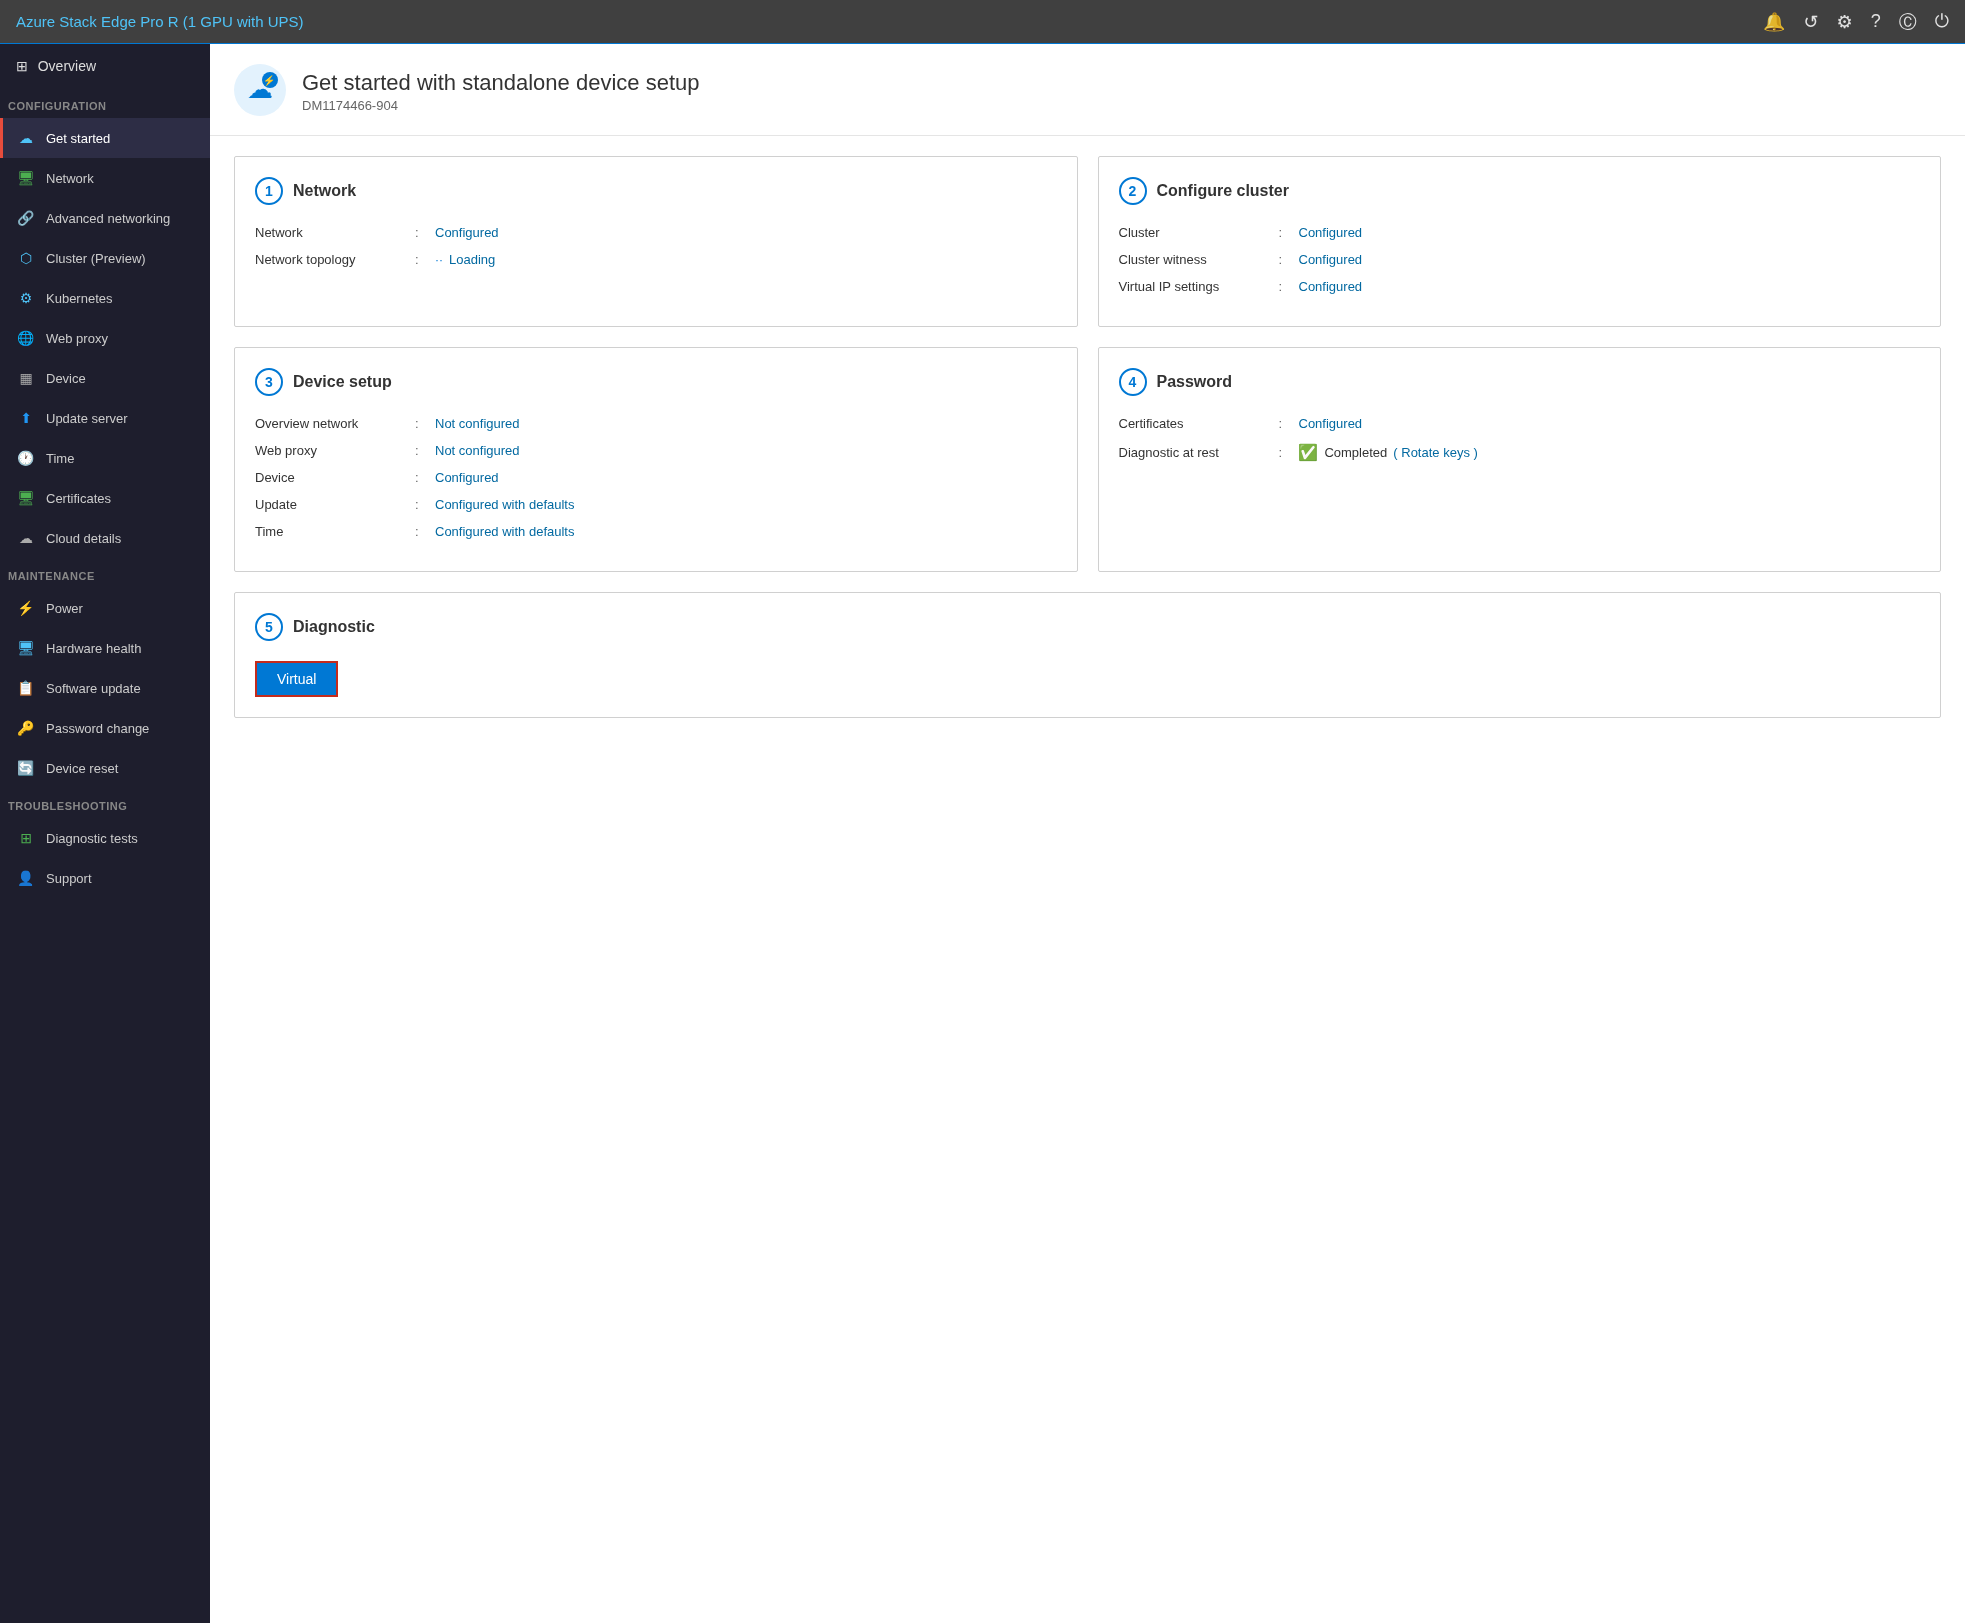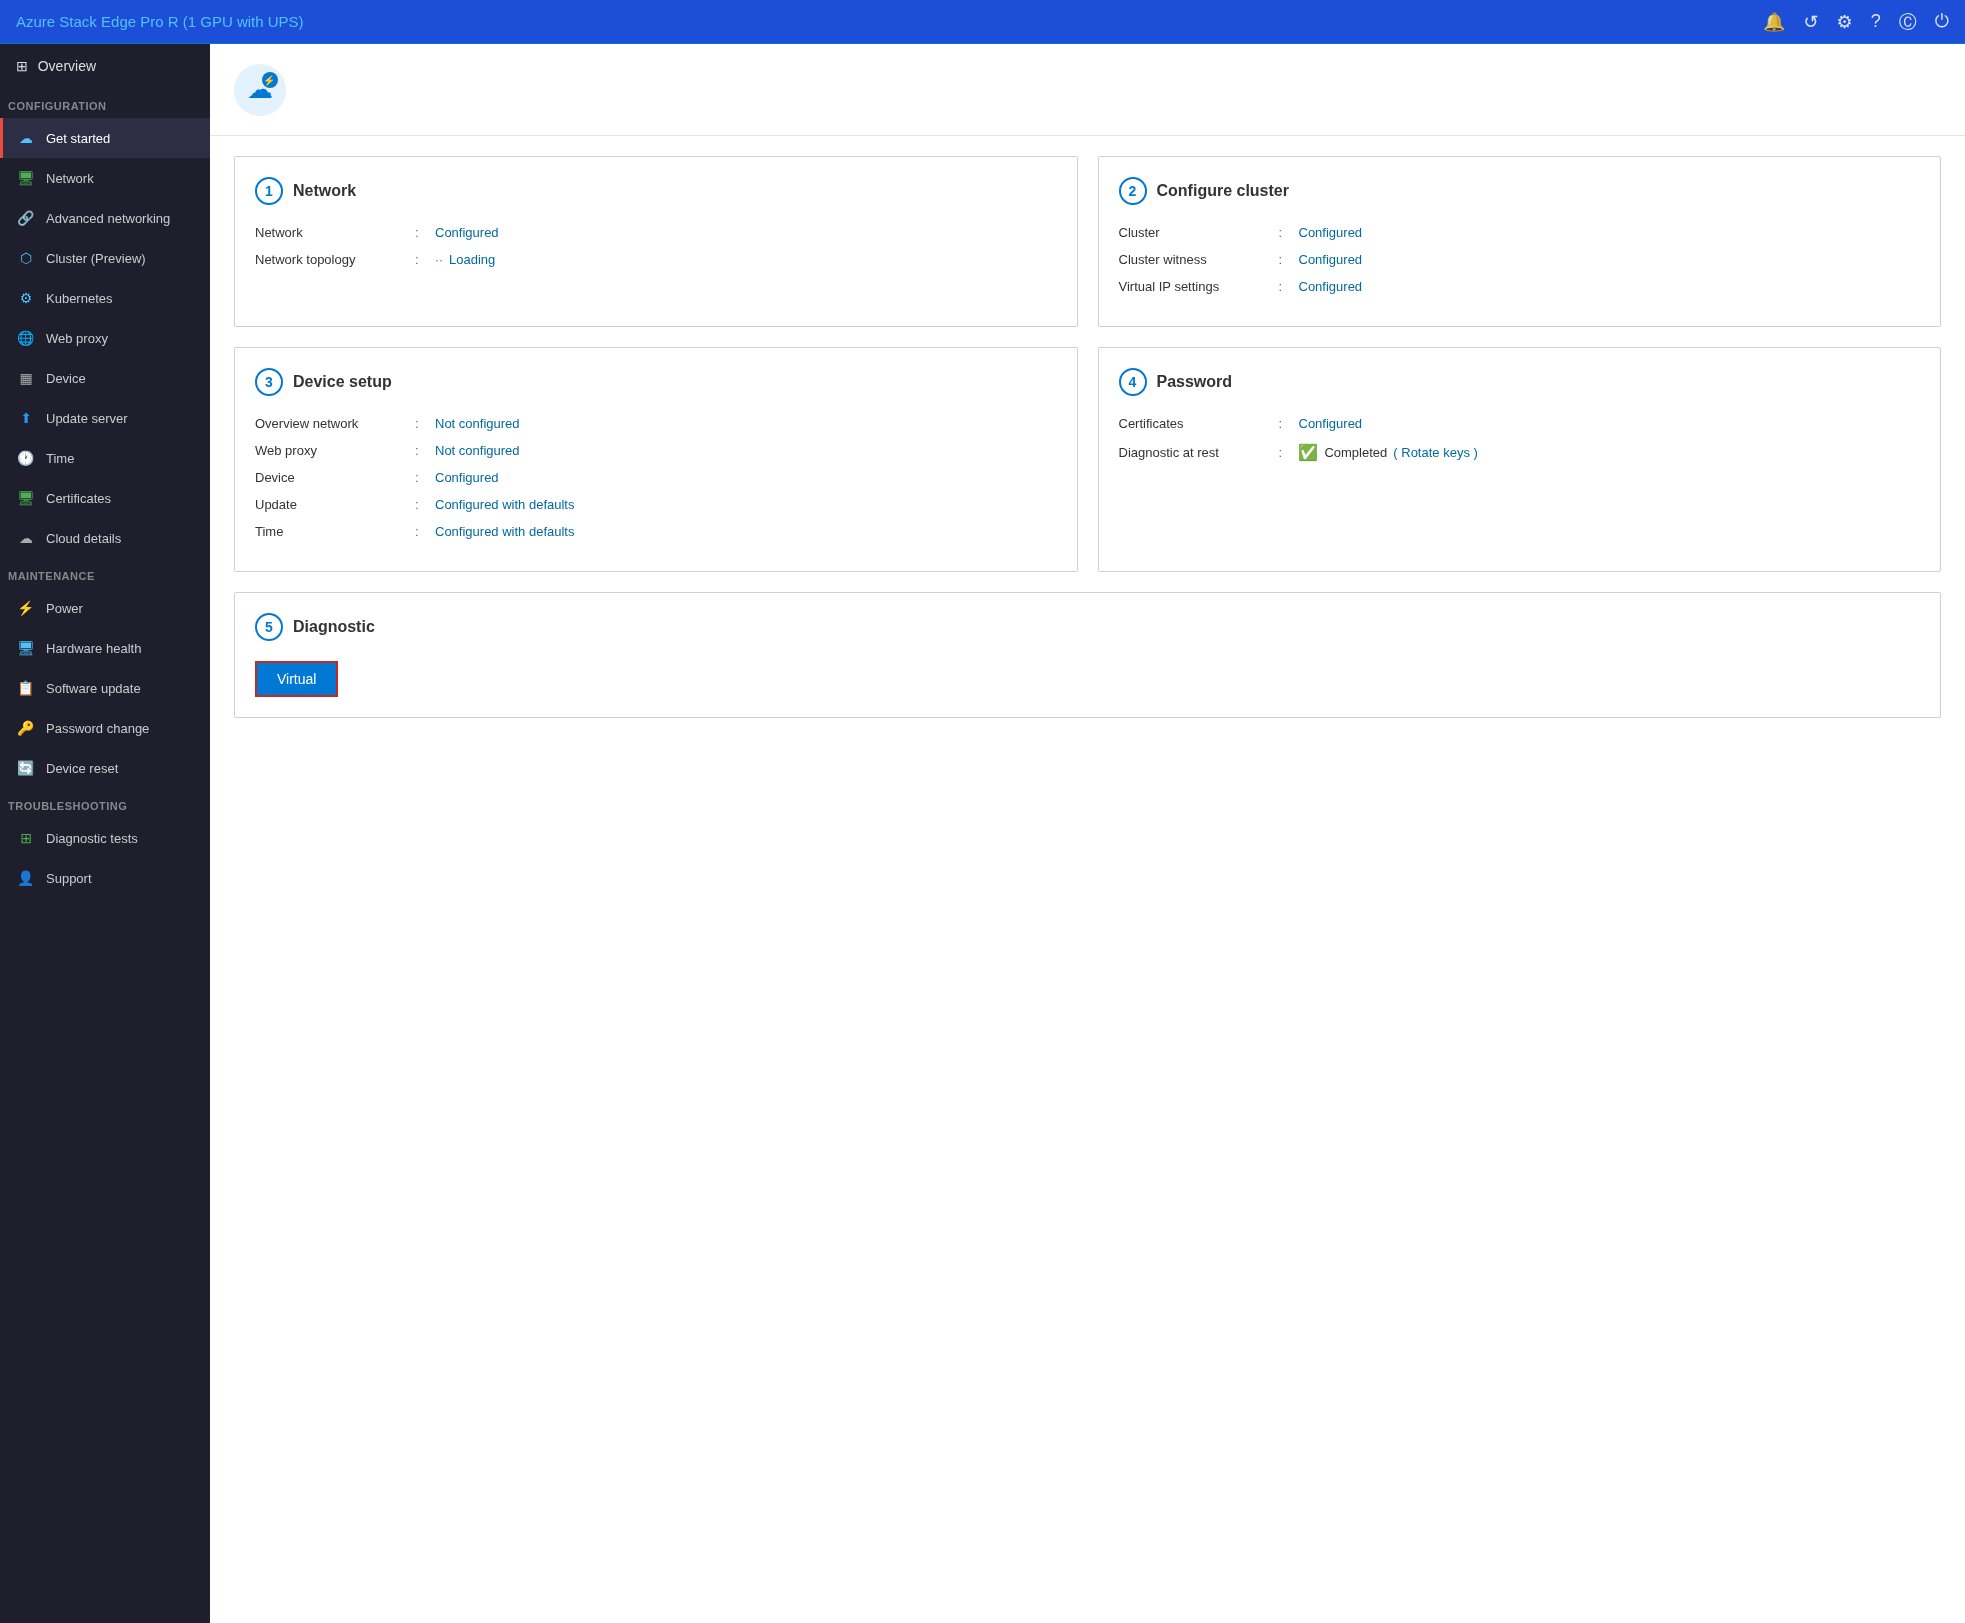--- a/index.html
+++ b/index.html
@@ -1,20 +1,20 @@
 <!DOCTYPE html>
 <html><head>
   <meta charset="utf-8">
   <style>
     * { box-sizing: border-box; margin: 0; padding: 0; }
     body { font-family: 'Segoe UI', Arial, sans-serif; font-size: 14px; background: #f0f0f0; }
 
     
     .top-bar {
-      background: #1d4ed8;
+      background: #404040;
       color: white;
       display: flex;
       align-items: center;
       justify-content: space-between;
       padding: 0 16px;
       height: 44px;
       border-bottom: 1px solid #0078d4;
     }
     .top-bar-title {
       color: #4fc3f7;
@@ -319,20 +319,24 @@
 
     <div class="page-header">
       <div>
         <svg width="52" height="52" viewBox="0 0 52 52">
           <circle cx="26" cy="26" r="26" fill="#e3f2fd"></circle>
           <text x="26" y="34" text-anchor="middle" font-size="26" fill="#0078d4">☁</text>
           <circle cx="36" cy="16" r="8" fill="#0078d4"></circle>
           <text x="36" y="20" text-anchor="middle" font-size="10" fill="white">⚡</text>
         </svg>
       </div>
+      <div>
+        <div class="page-header-title">Get started with standalone device setup</div>
+        <div class="page-header-subtitle">DM1174466-904</div>
+      </div>
     </div>
 
     <div class="cards-grid">
 
       <div class="card">
         <div class="card-title-row">
           <div class="card-number">1</div>
           <div class="card-title">Network</div>
         </div>
         <div class="card-row">

